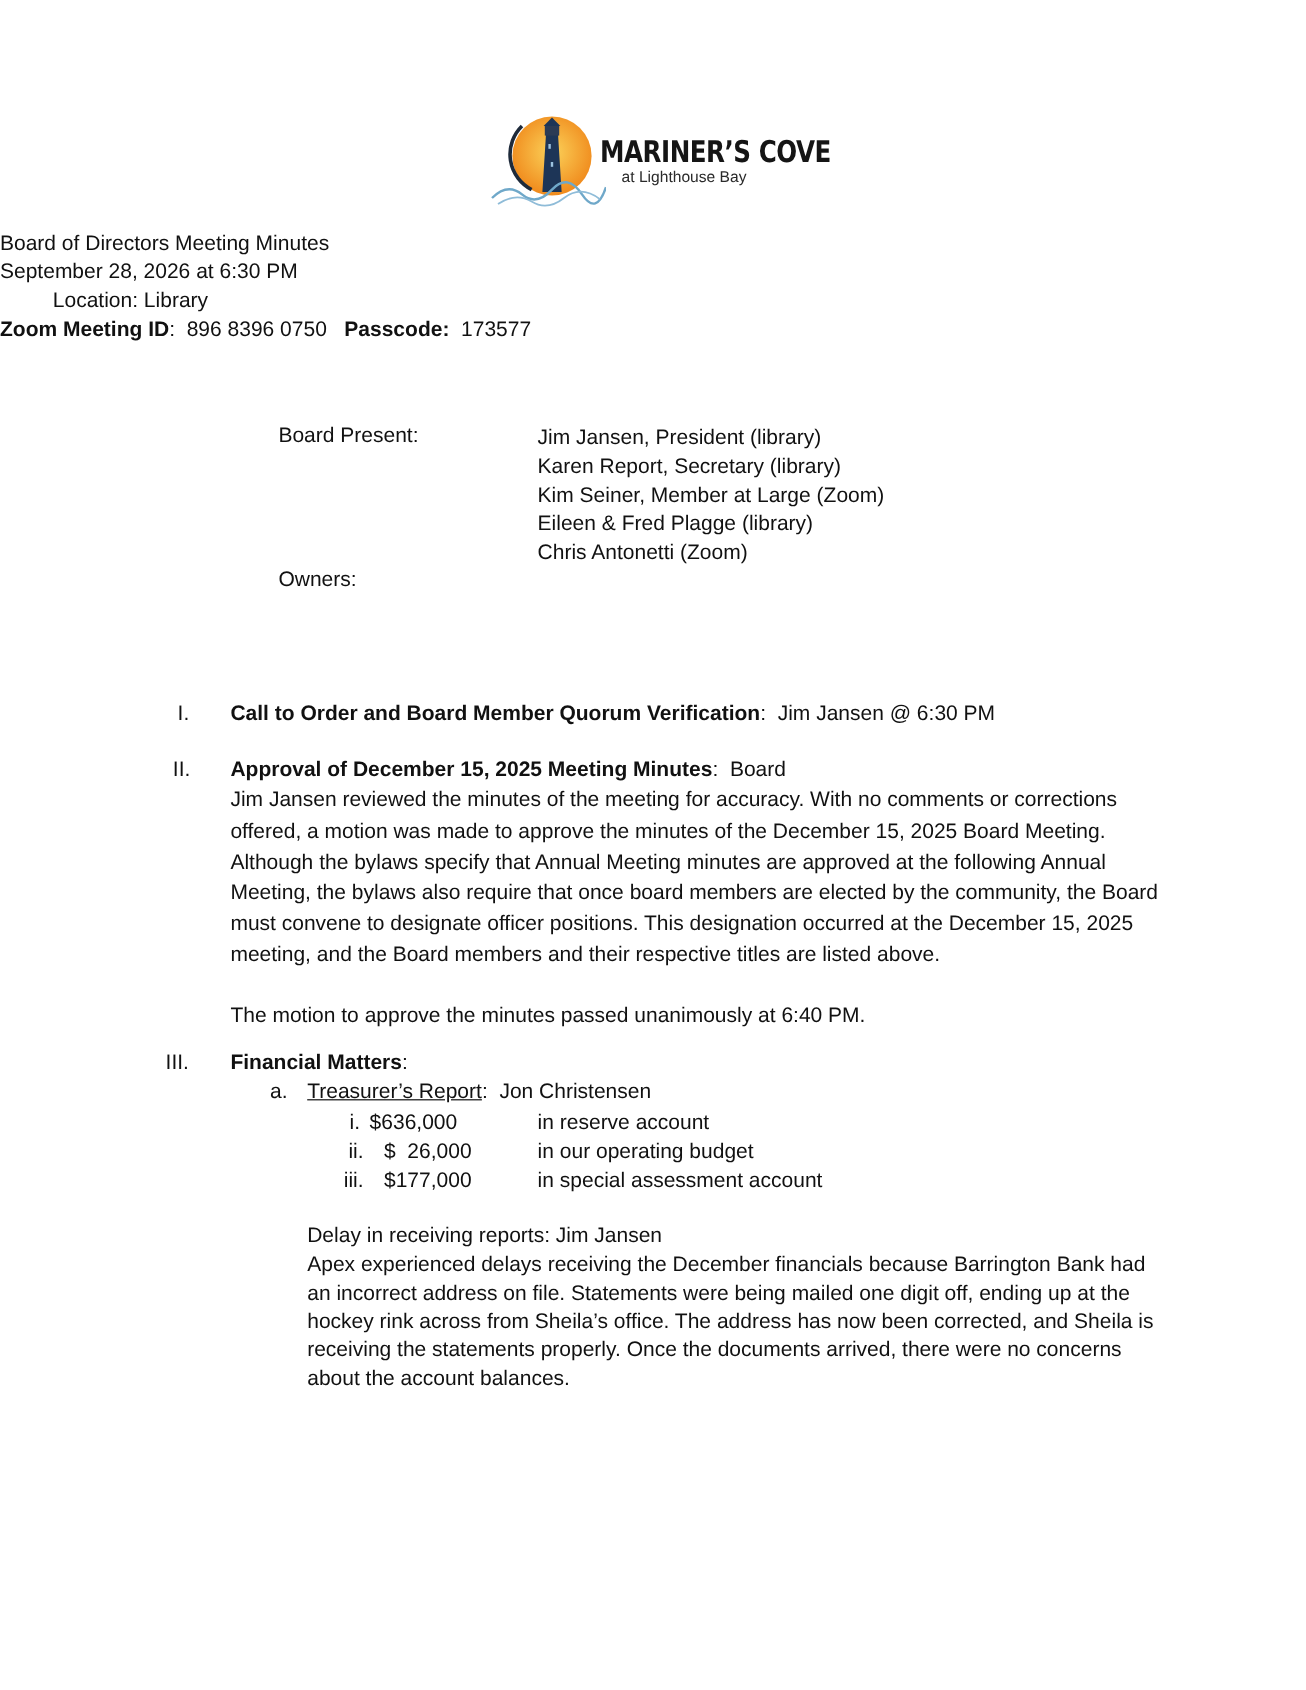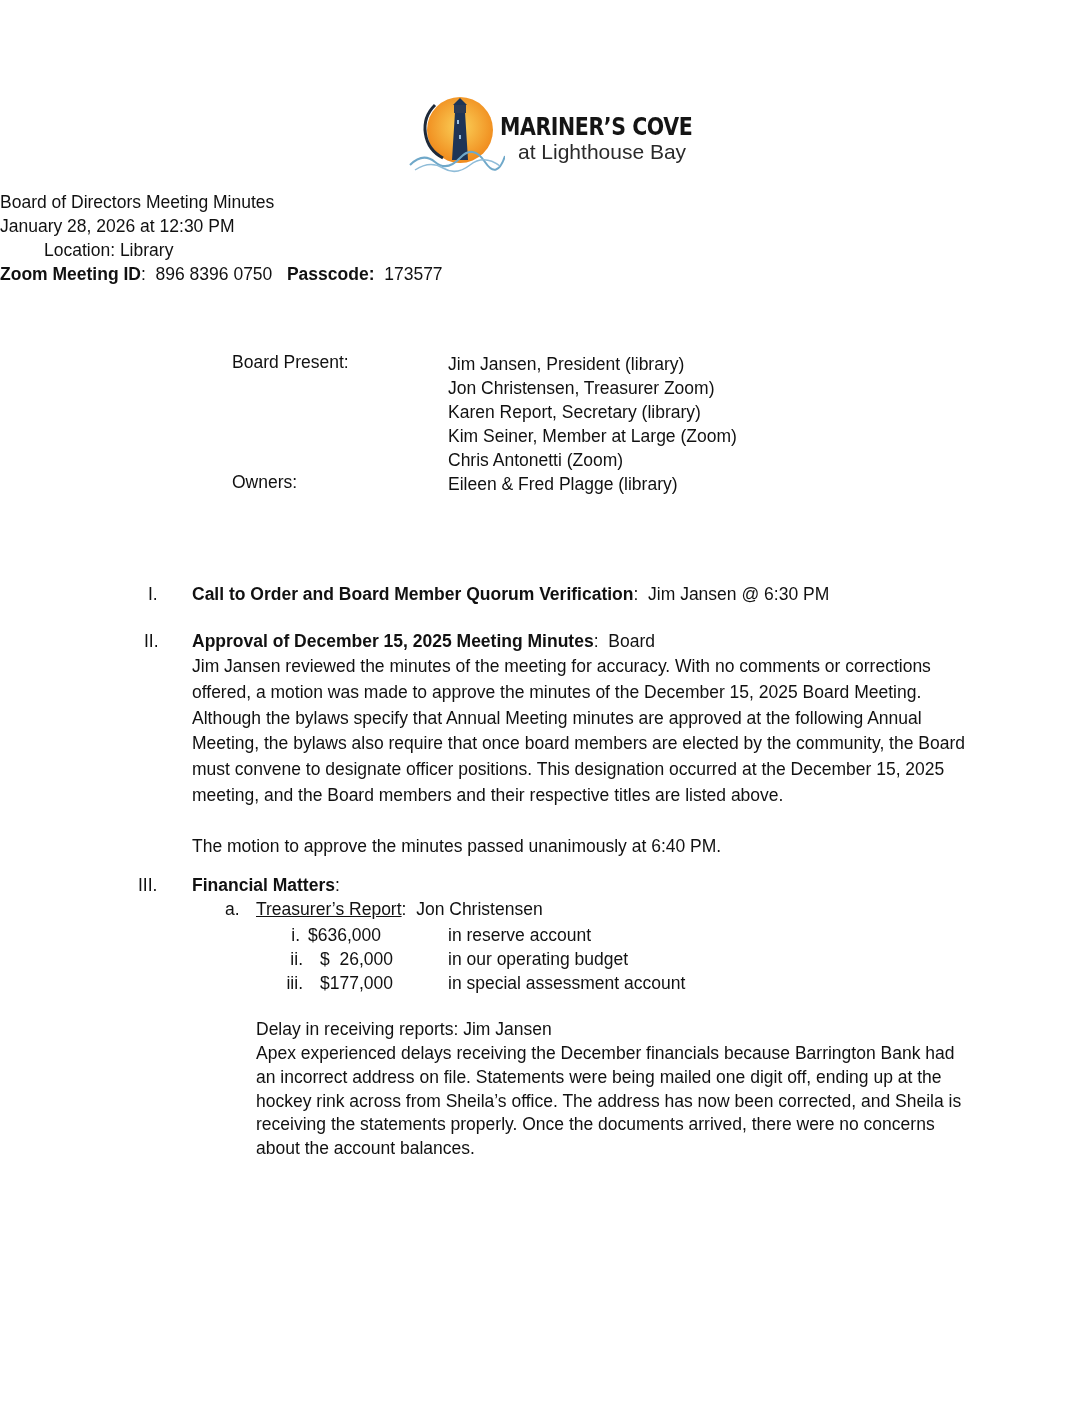--- a/index.html
+++ b/index.html
@@ -2,21 +2,21 @@
 <html><head>
 <meta charset="utf-8">
 <style>
   html, body { margin: 0; padding: 0; background: #ffffff; }
   body { width: 1088px; height: 1408px; position: relative; overflow: hidden;
          font-family: "Liberation Sans", "DejaVu Sans", sans-serif; color: #111; font-size: 17.5px; }
   .abs { position: absolute; }
   .logo { left: 405px; top: 90px; width: 290px; height: 85px; }
   .logo-title { left: 500px; top: 112px; font-family: "DejaVu Sans", sans-serif; font-weight: bold; font-size: 25px;
                 letter-spacing: -0.5px; color: #151515; transform: scaleX(0.82); transform-origin: left top; white-space: nowrap; }
-  .logo-sub { left: 518px; top: 140px; font-size: 21px; color: #2a2a2a; white-space: nowrap; }
+  .logo-sub { left: 518px; top: 140px; font-size: 13px; color: #2a2a2a; white-space: nowrap; }
   .center { left: 0; width: 1088px; text-align: left; white-space: nowrap; }
   .line { white-space: nowrap; }
   b { font-weight: bold; }
   .para { left: 192px; width: 780px; line-height: 25.8px; }
   .small-para { left: 256px; width: 710px; line-height: 23.8px; }
   u { text-decoration: underline; }
 </style>
 </head>
 <body>
 
@@ -36,34 +36,33 @@
     <rect x="52" y="30" width="2" height="4" fill="#9cc3e0"></rect>
     <rect x="54" y="45" width="2" height="4" fill="#9cc3e0"></rect>
     <path d="M5 75 Q18 62 30 72 T55 68 T80 72 T100 66" stroke="#6fa8c9" stroke-width="2" fill="none"></path>
     <path d="M10 80 Q25 70 38 78 T65 75 T95 76" stroke="#8fbcd8" stroke-width="1.5" fill="none"></path>
   </svg>
 </div>
 <div class="abs logo-title">MARINER’S COVE</div>
 <div class="abs logo-sub">at Lighthouse Bay</div>
 
 <div class="abs center" style="top:192px;">Board of Directors Meeting Minutes</div>
-<div class="abs center" style="top:216px;">January 28, 2026 at 12:30 PM</div>
+<div class="abs center" style="top:216px;">September 28, 2026 at 6:30 PM</div>
 <div class="abs center" style="top:240px;padding-left:44px;">Location:  Library</div>
 <div class="abs center" style="top:264px;">
   <b>Zoom Meeting ID</b><span style="white-space:pre">:  896 8396 0750   </span><b>Passcode:</b><span style="white-space:pre">  173577</span>
 </div>
 
 <div class="abs line" style="left:232px; top:352px;">Board Present:</div>
 <div class="abs" style="left:448px; top:352px; line-height:24px;">
   <div class="line">Jim Jansen, President (library)</div>
-  <div class="line">Jon Christensen, Treasurer Zoom)</div>
   <div class="line">Karen Report, Secretary (library)</div>
   <div class="line">Kim Seiner, Member at Large  (Zoom)</div>
+  <div class="line">Eileen &amp; Fred Plagge (library)</div>
   <div class="line">Chris Antonetti  (Zoom)</div>
-  <div class="line">Eileen &amp; Fred Plagge (library)</div>
 </div>
 <div class="abs line" style="left:232px; top:472px;">Owners:</div>
 
 <div class="abs line" style="left:148px; top:584px;">I.</div>
 <div class="abs line" style="left:192px; top:584px;">
   <b>Call to Order and Board Member Quorum Verification</b><span style="white-space:pre">:  Jim Jansen @ 6:30 PM</span>
 </div>
 
 <div class="abs line" style="left:144px; top:631px;">II.</div>
 <div class="abs line" style="left:192px; top:631px;">

